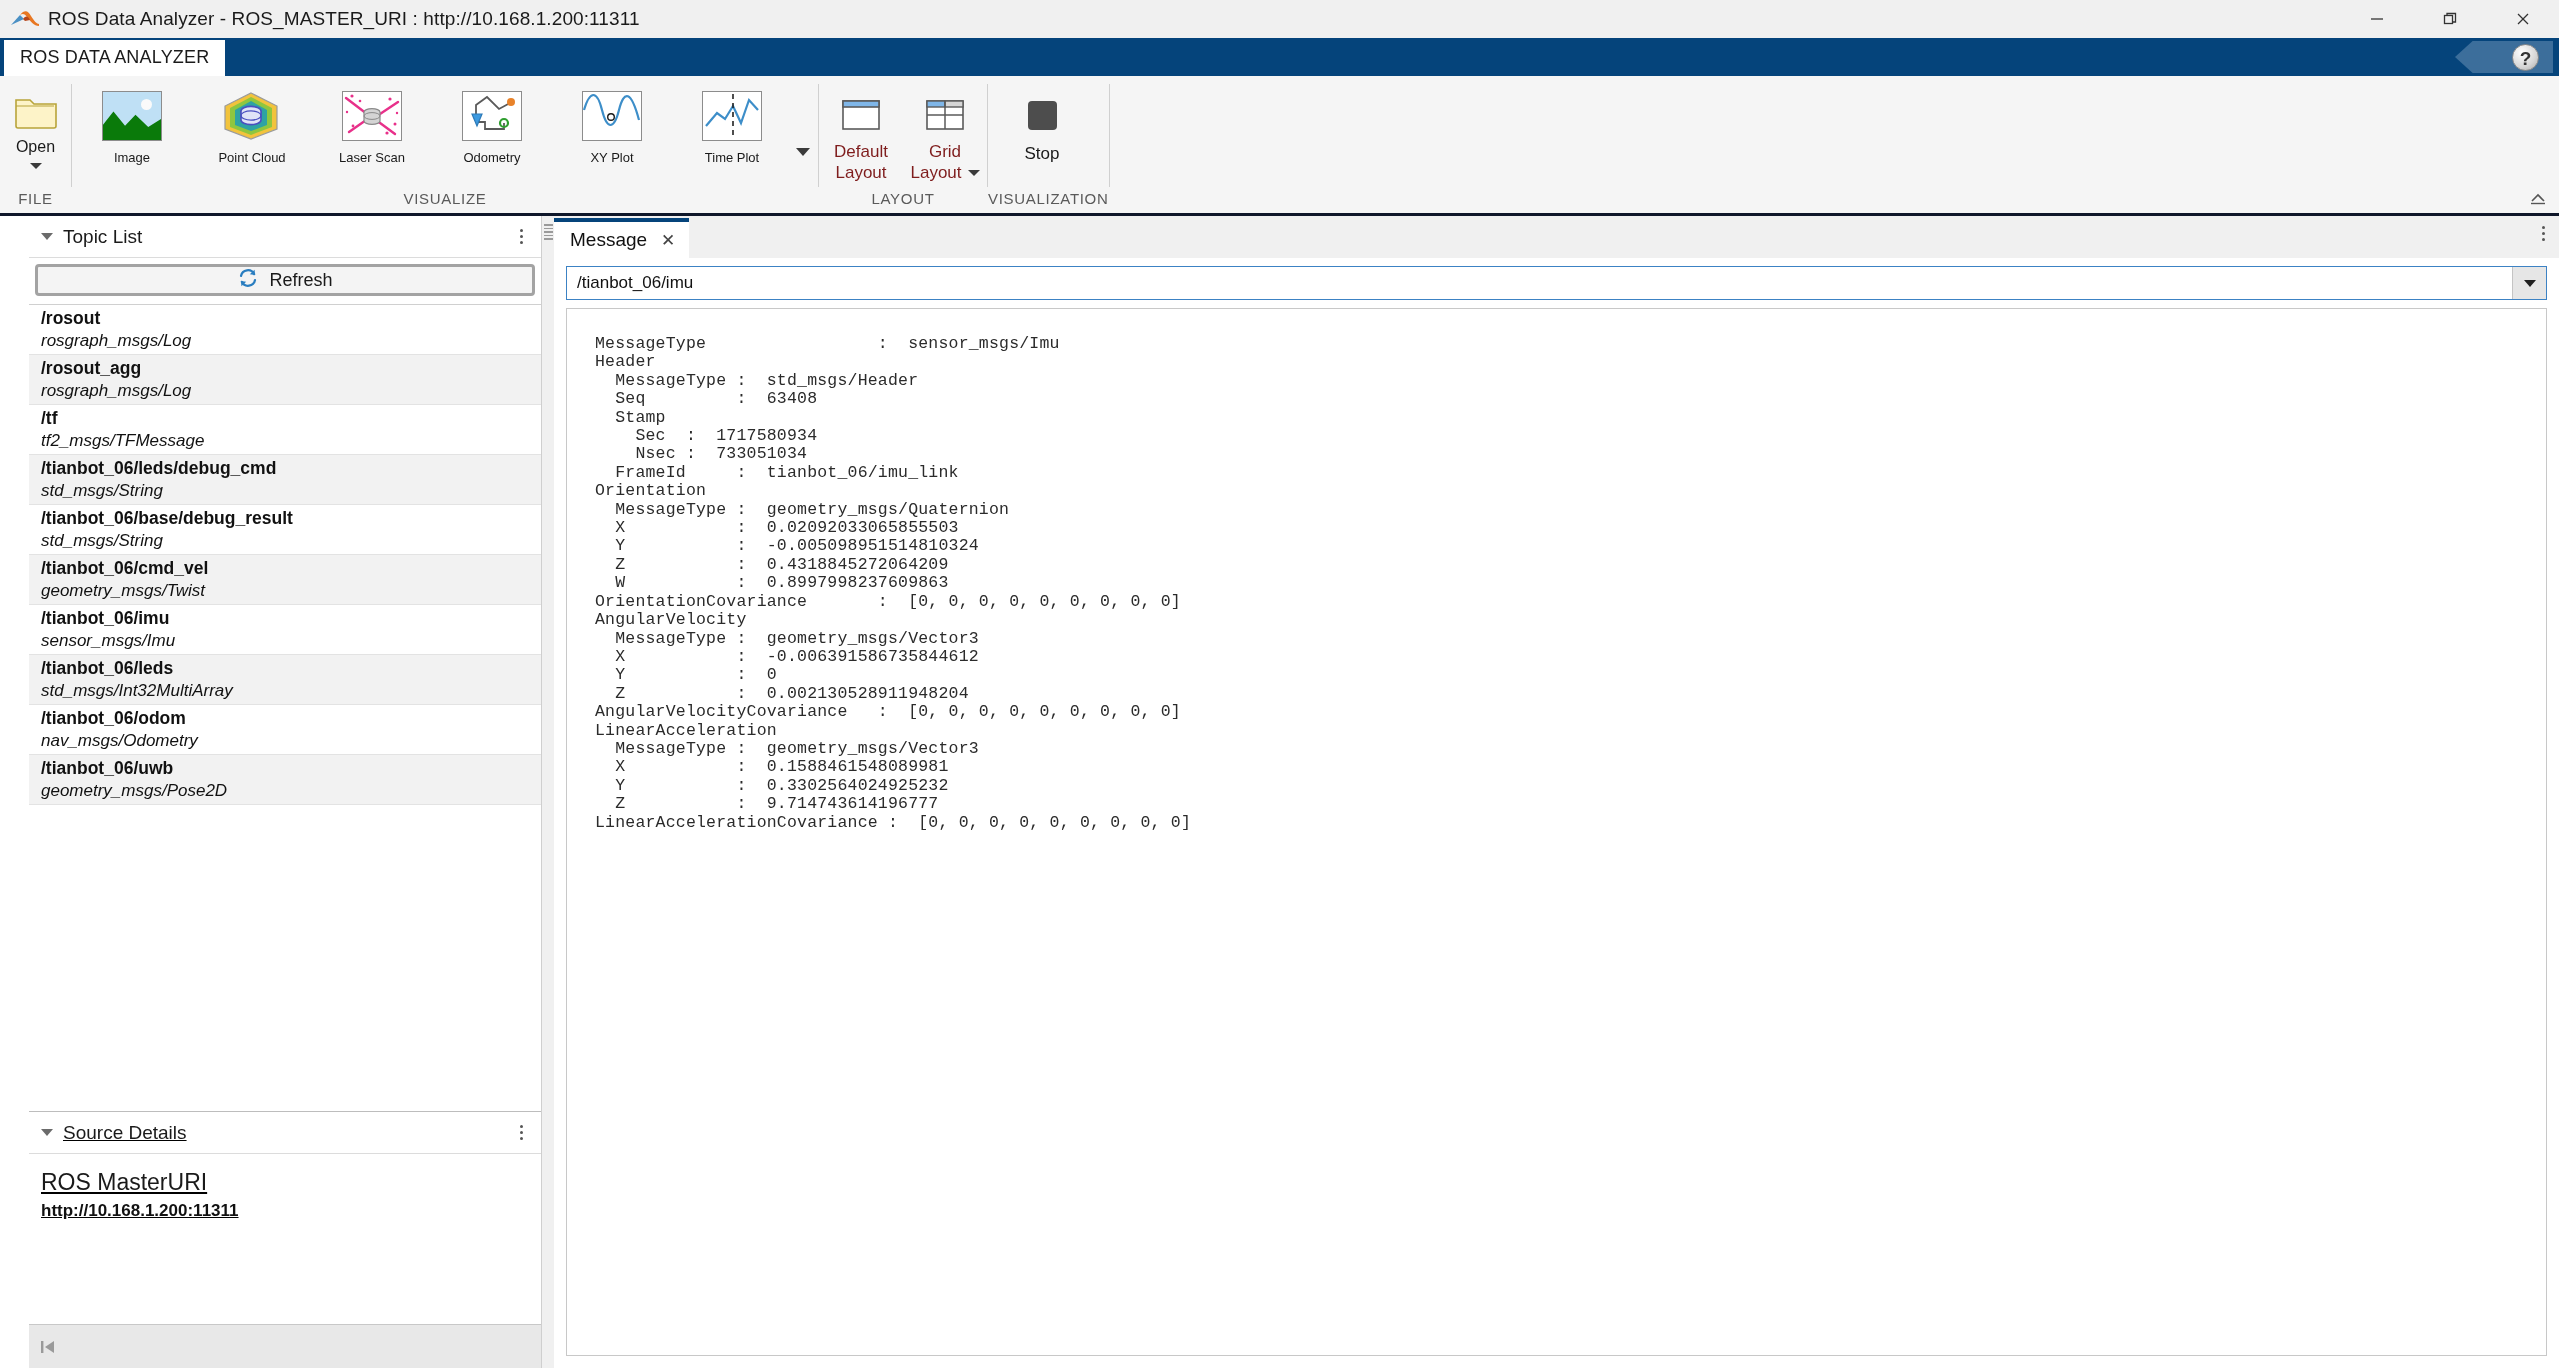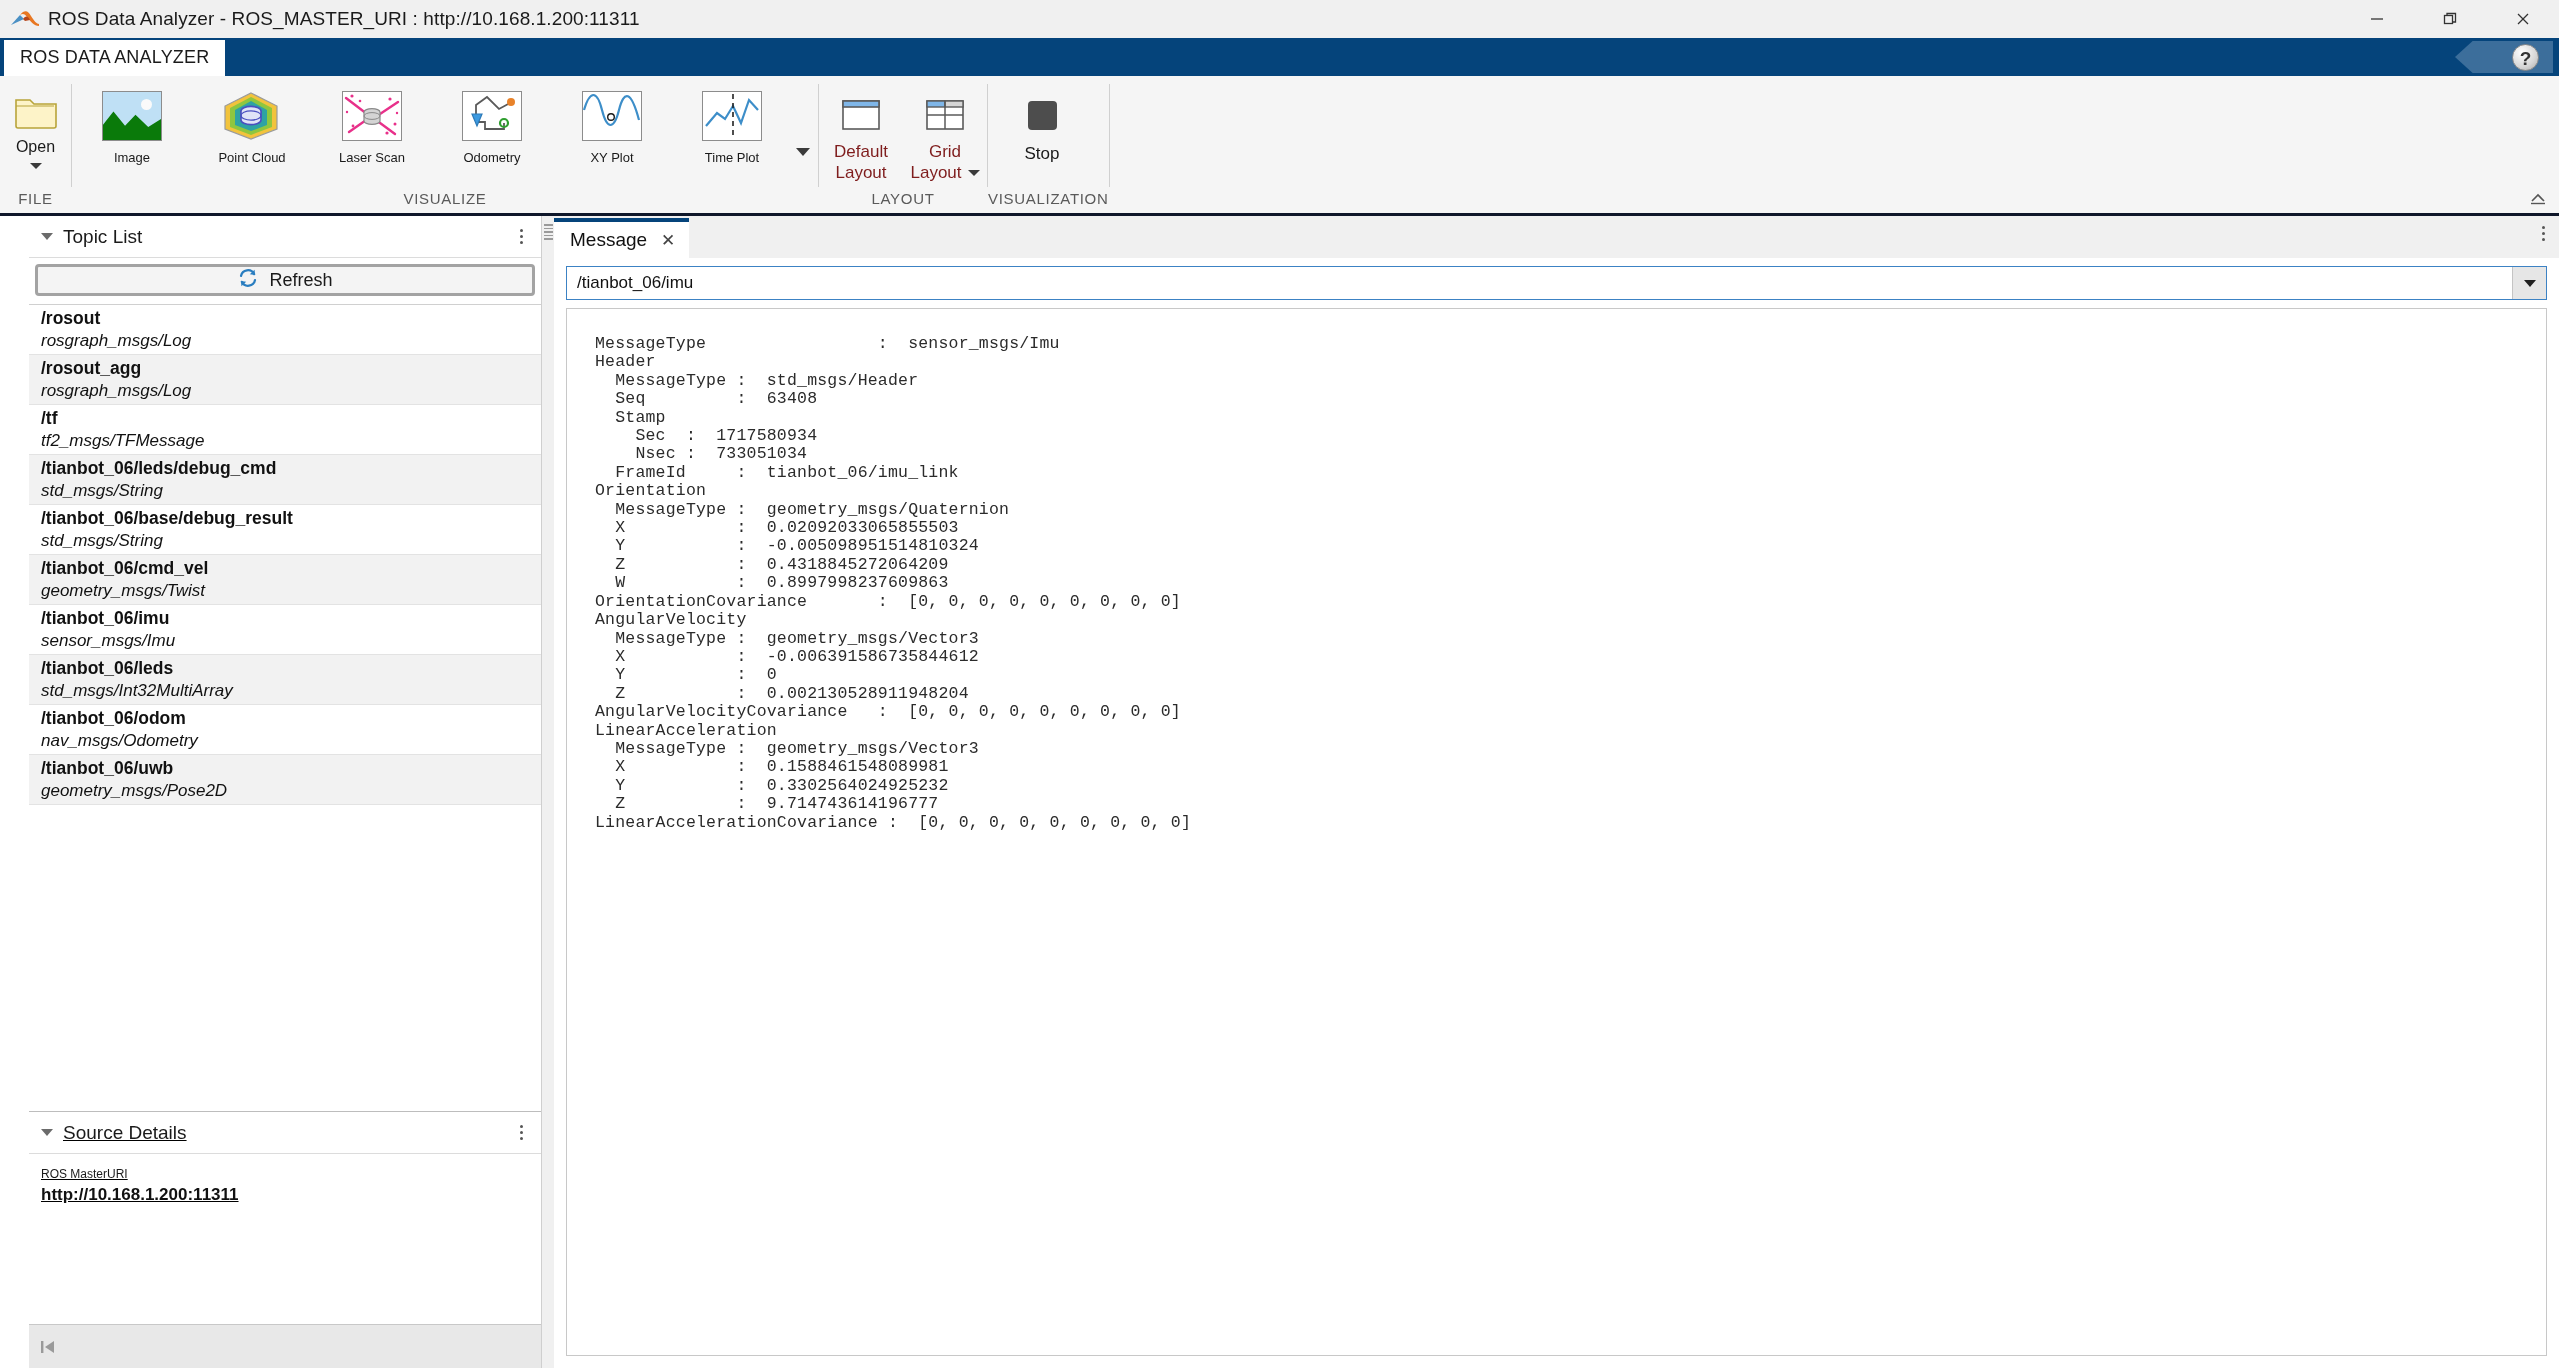--- a/index.html
+++ b/index.html
@@ -165,21 +165,21 @@
   .topic-item {
     height: 50px; padding: 6px 16px 6px 12px; border-bottom: 1px solid #e3e3e3;
     display: flex; flex-direction: column; justify-content: center; cursor: default;
   }
   .topic-item.alt { background: #f2f2f2; }
   .topic-name { font-size: 17.5px; font-weight: bold; color: #111; line-height: 1.25; }
   .topic-type { font-size: 17px; font-style: italic; color: #111; line-height: 1.25; }
 
   .source-section { flex: 0 0 auto; border-top: 1px solid #bdbdbd; background:#fff;text-decoration:underline; }
   .source-body { padding: 12px 0 0 12px; height: 170px; }
-  .source-key { font-size: 12px; color: #1a1a1a; line-height: 1.45; }
+  .source-key { font-size: 23px; color: #1a1a1a; line-height: 1.45; }
   .source-val { font-size: 17px; color: #111; font-weight: bold; line-height: 1.45; }
 
   .left-statusbar {
     height: 44px; background: #e8e8e8; border-top: 1px solid #c8c8c8;
     display: flex; align-items: center; padding-left: 8px; flex: 0 0 auto;
   }
   .nav-first { display: flex; align-items: center; color: #9a9a9a; }
 
   .vsplitter { width: 12px; background: #f0f0f0; display: flex; align-items: flex-start; justify-content: center; padding-top: 8px; }
   .grip { display: flex; flex-direction: column; gap: 2px; }

